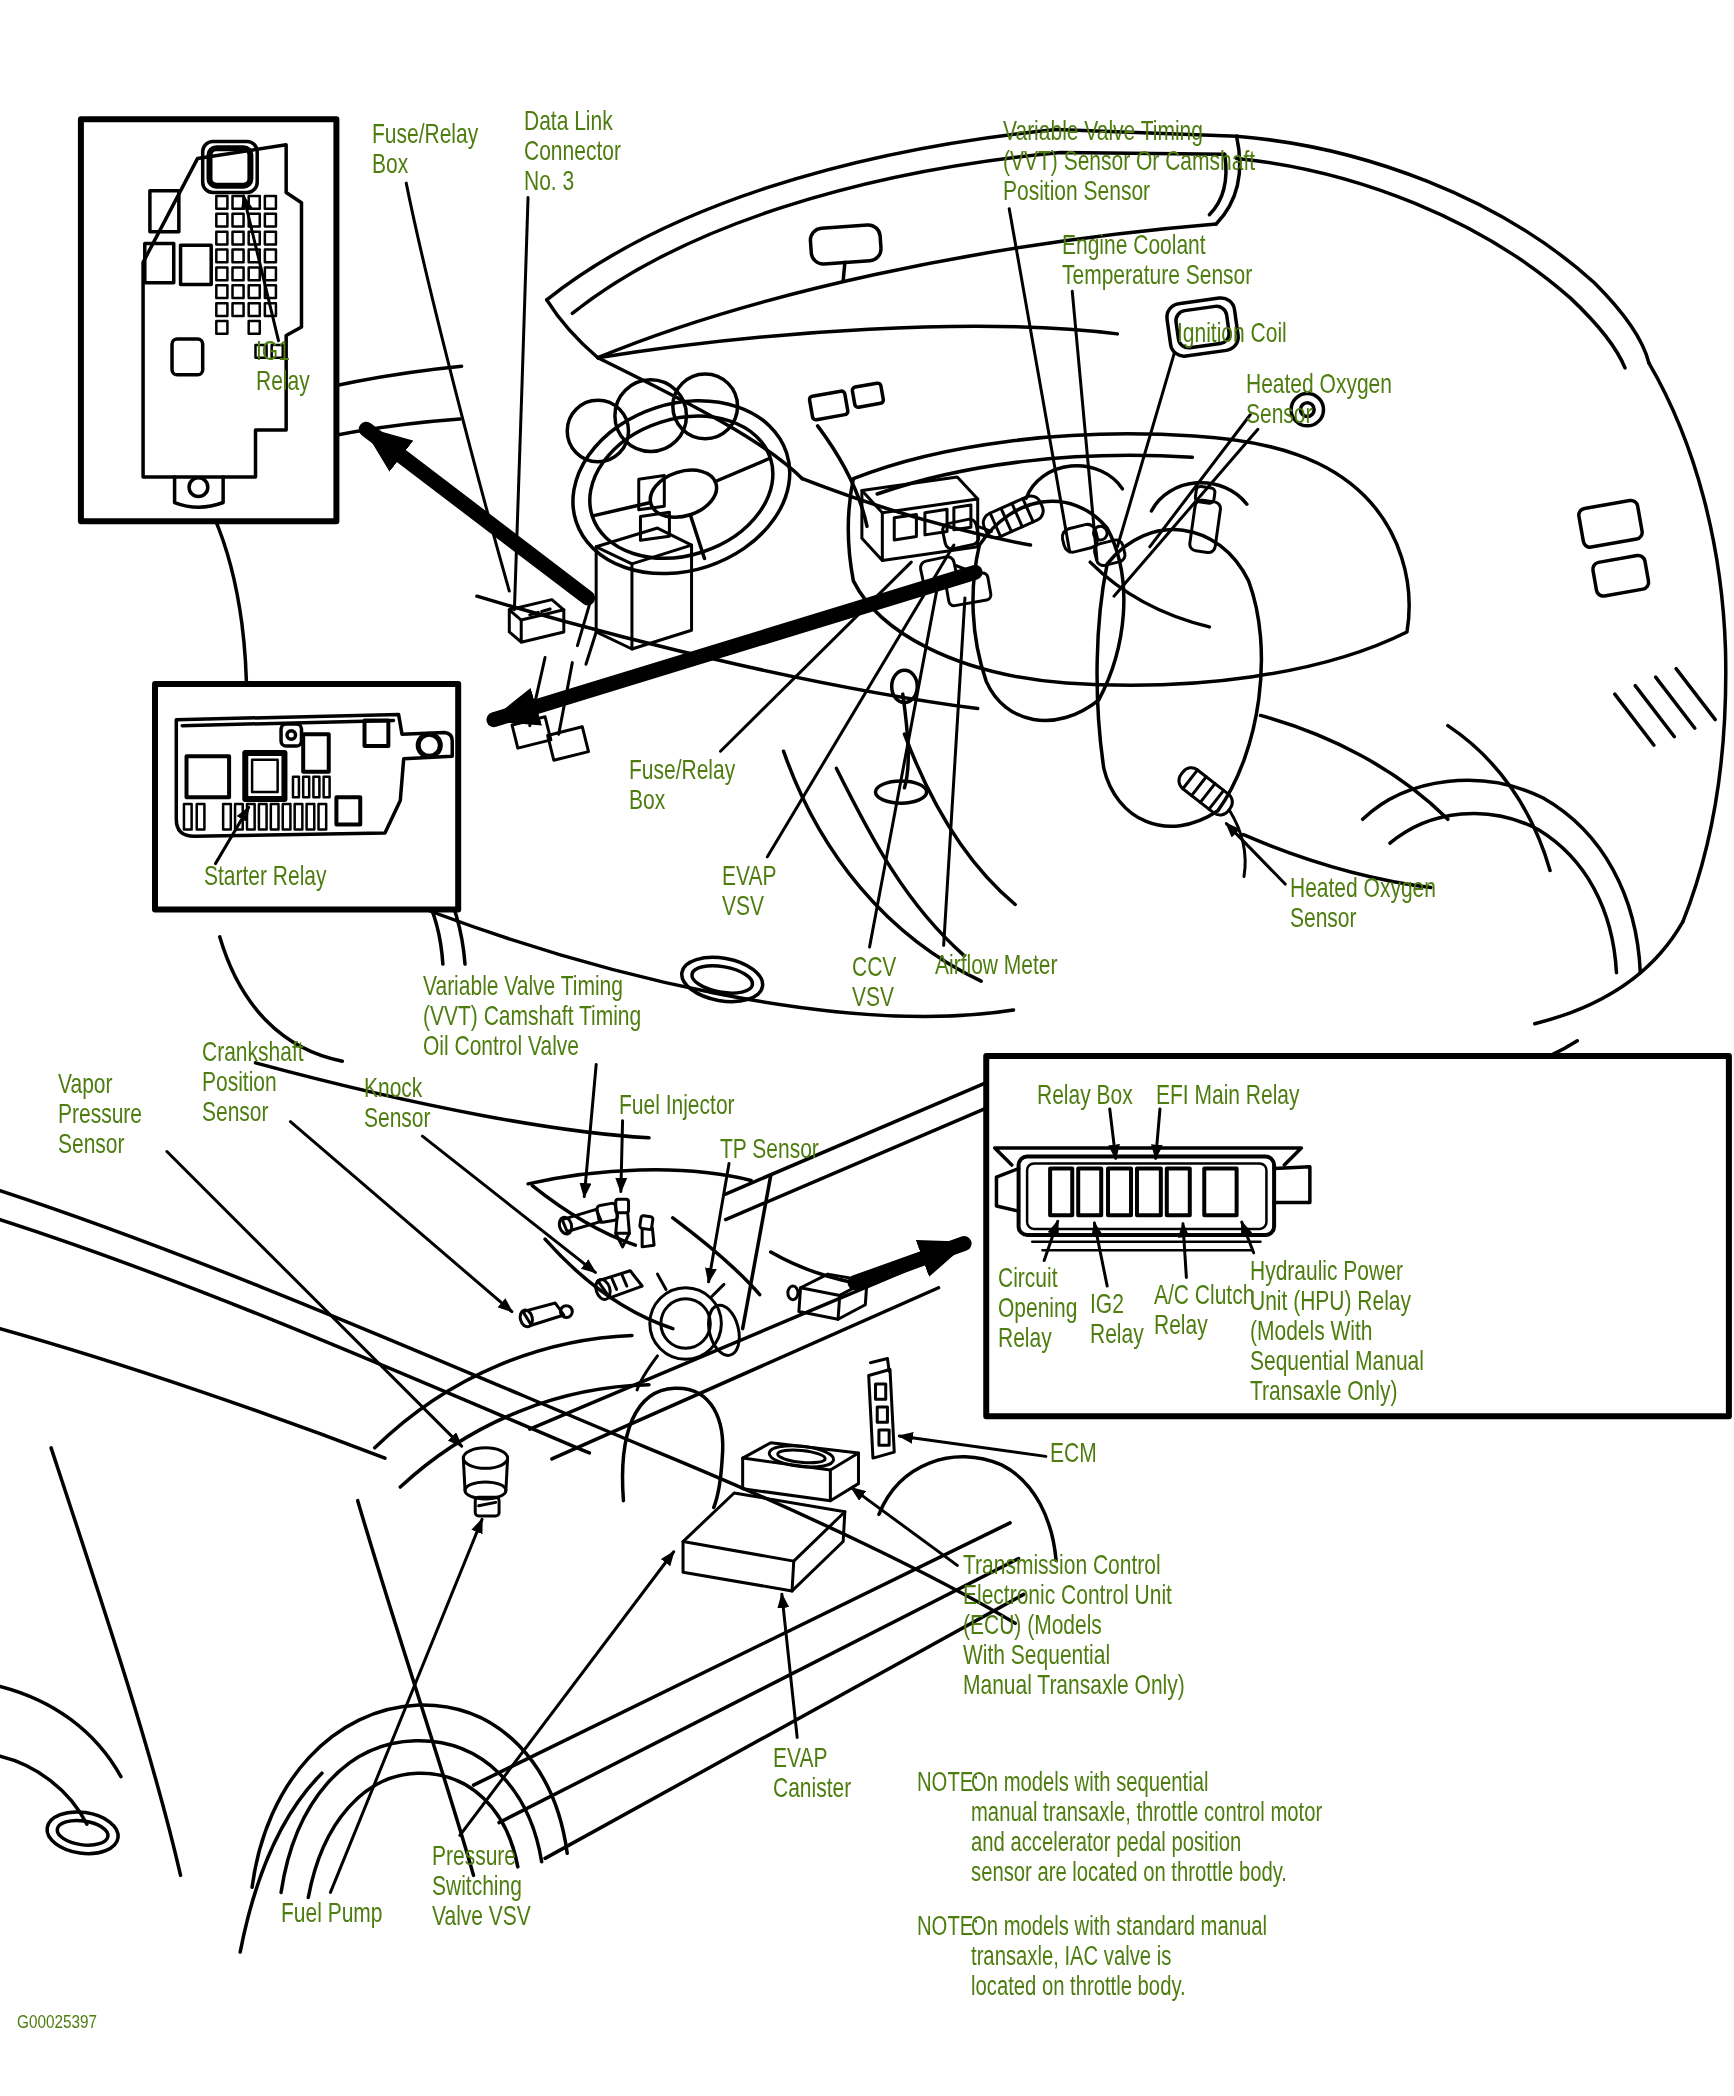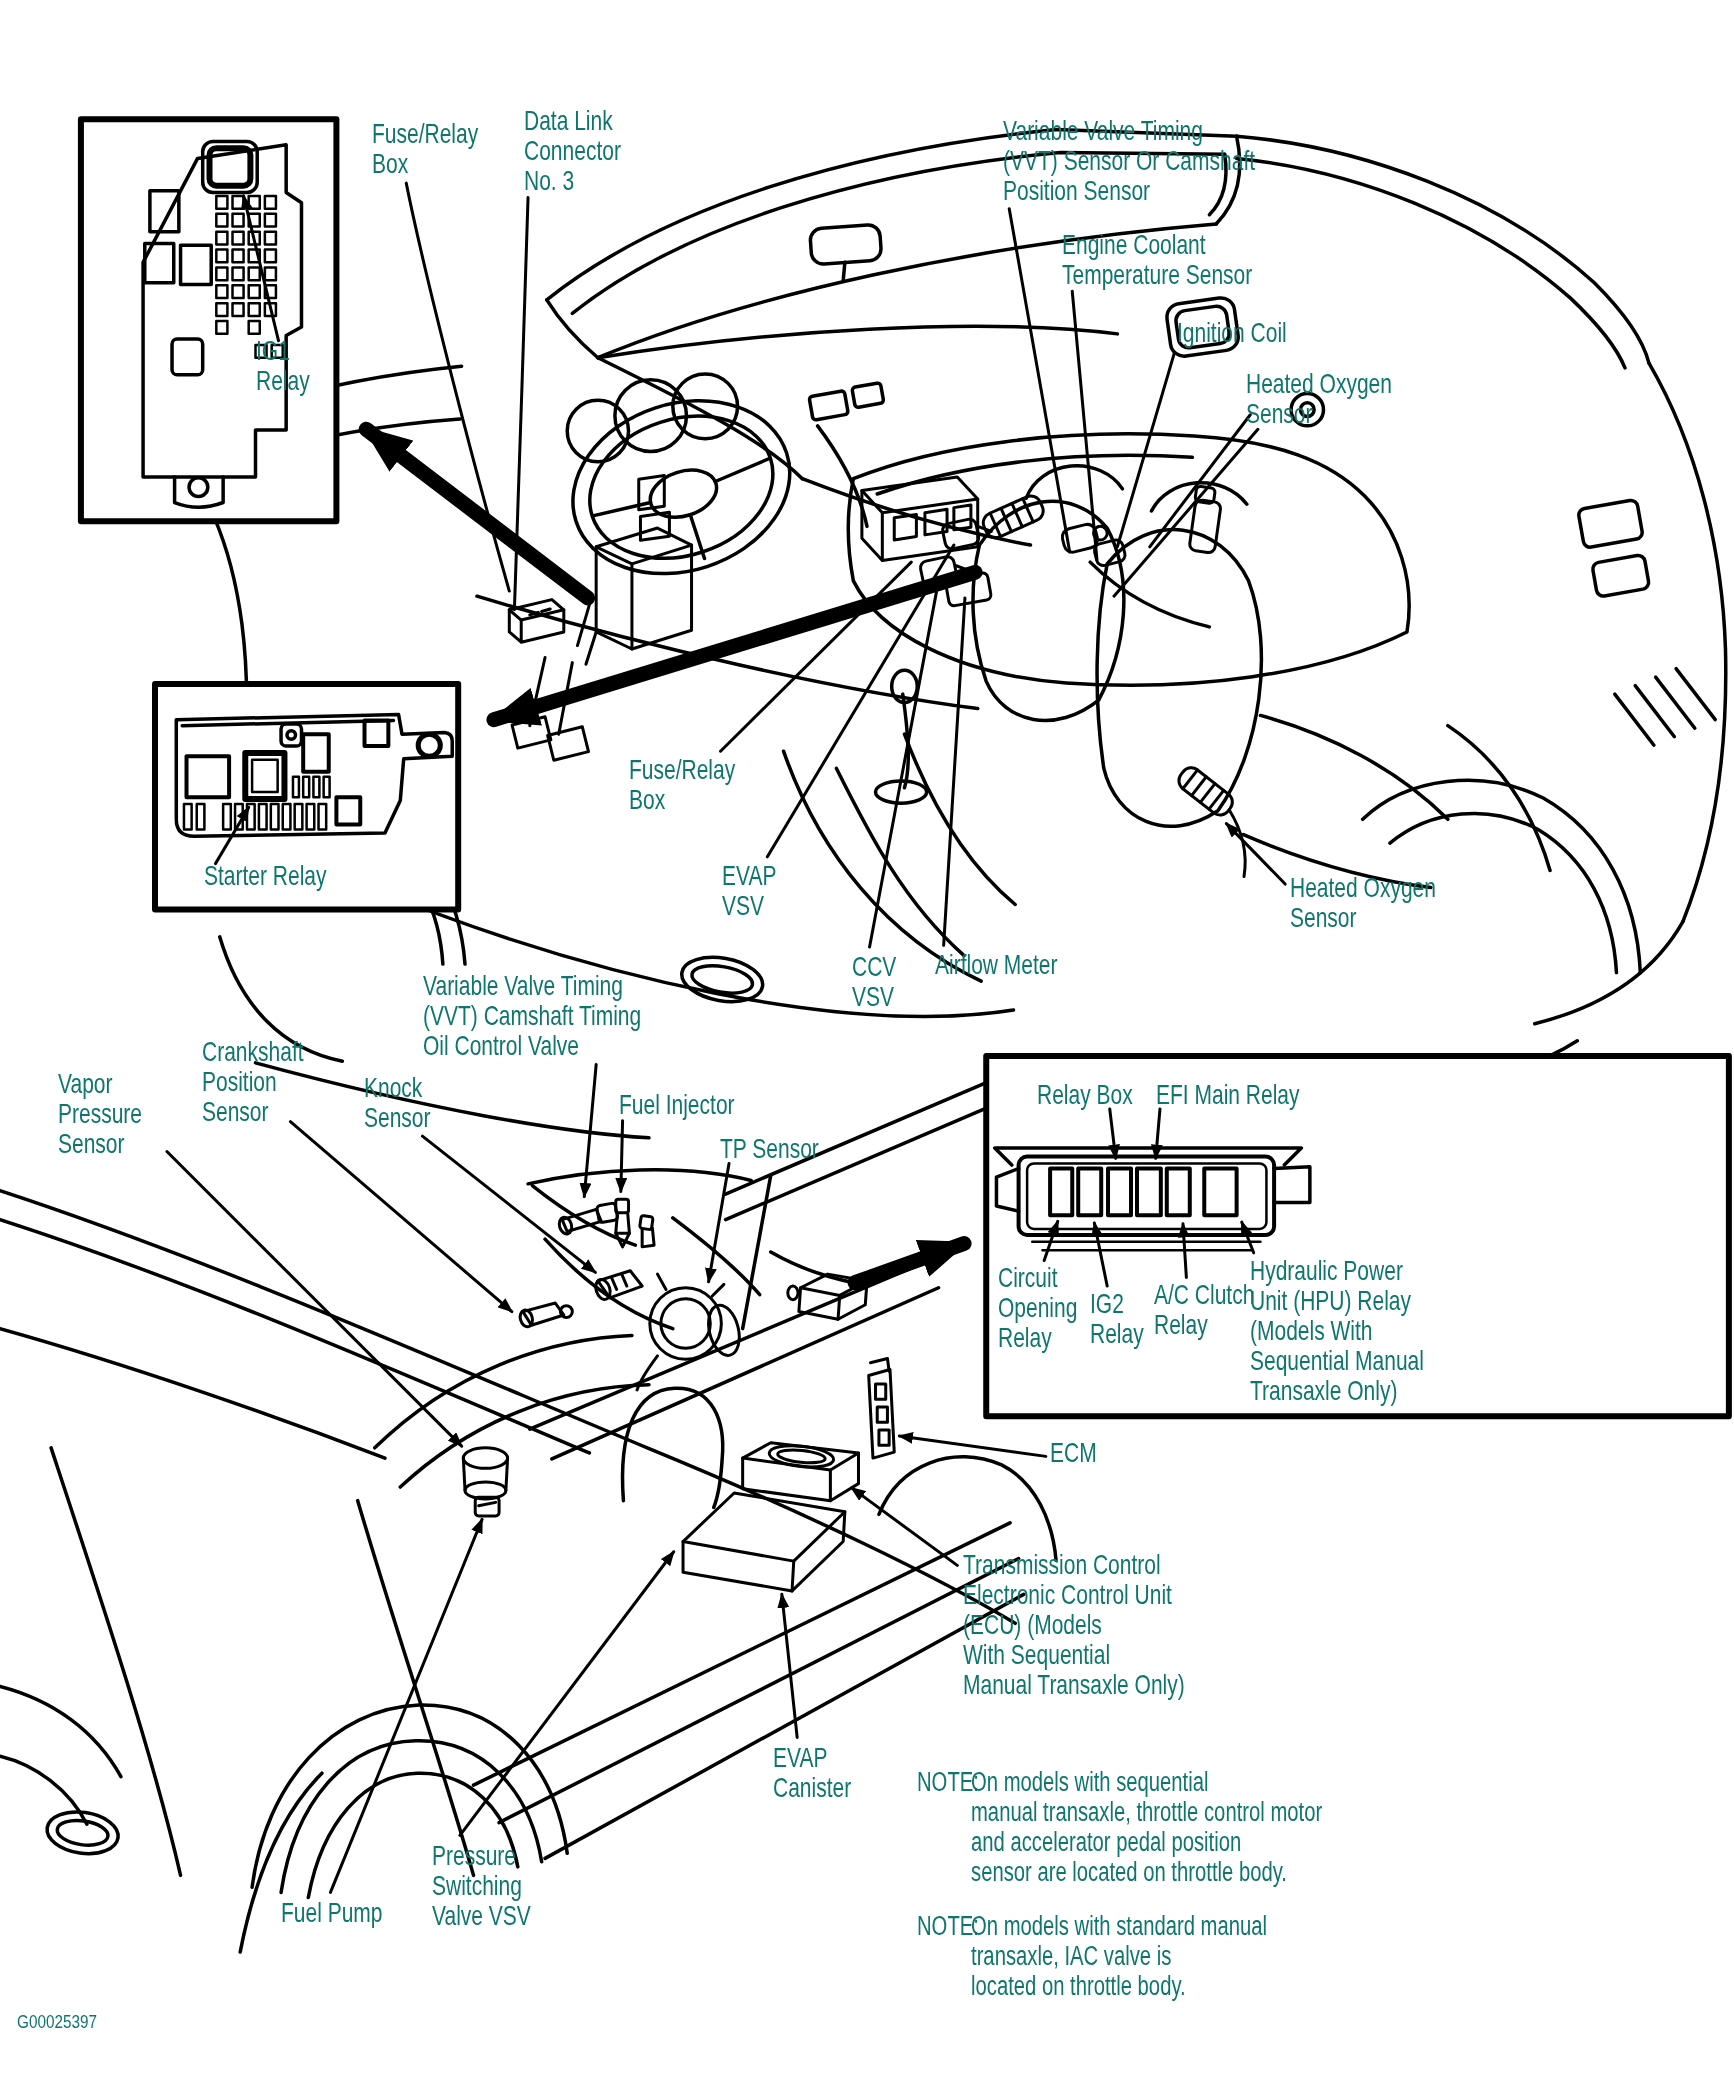--- a/index.html
+++ b/index.html
@@ -1,17 +1,17 @@
 <!DOCTYPE html>
 <html style="font-size:13.6px"><head>
 <meta charset="utf-8">
 <style>
   html,body{margin:0;padding:0;background:#fff;}
   #stage{position:relative;width:1734px;height:2096px;background:#fff;overflow:hidden;
-         font-family:"Liberation Sans",sans-serif;color:#0f766e;}
+         font-family:"Liberation Sans",sans-serif;color:#4d7c0f;}
   #art{position:absolute;left:0;top:0;}
   .lbl{position:absolute;font-size:28px;line-height:30px;white-space:pre-line;
        transform:scaleX(.75);transform-origin:0 0;letter-spacing:0px;}
   .note{position:absolute;font-size:27px;line-height:30px;white-space:pre-line;
         transform:scaleX(.75);transform-origin:0 0;}
   .figid{position:absolute;font-size:18px;transform:scaleX(.85);transform-origin:0 0;}
   svg *{vector-effect:non-scaling-stroke;}
 </style>
 </head>
 <body>

